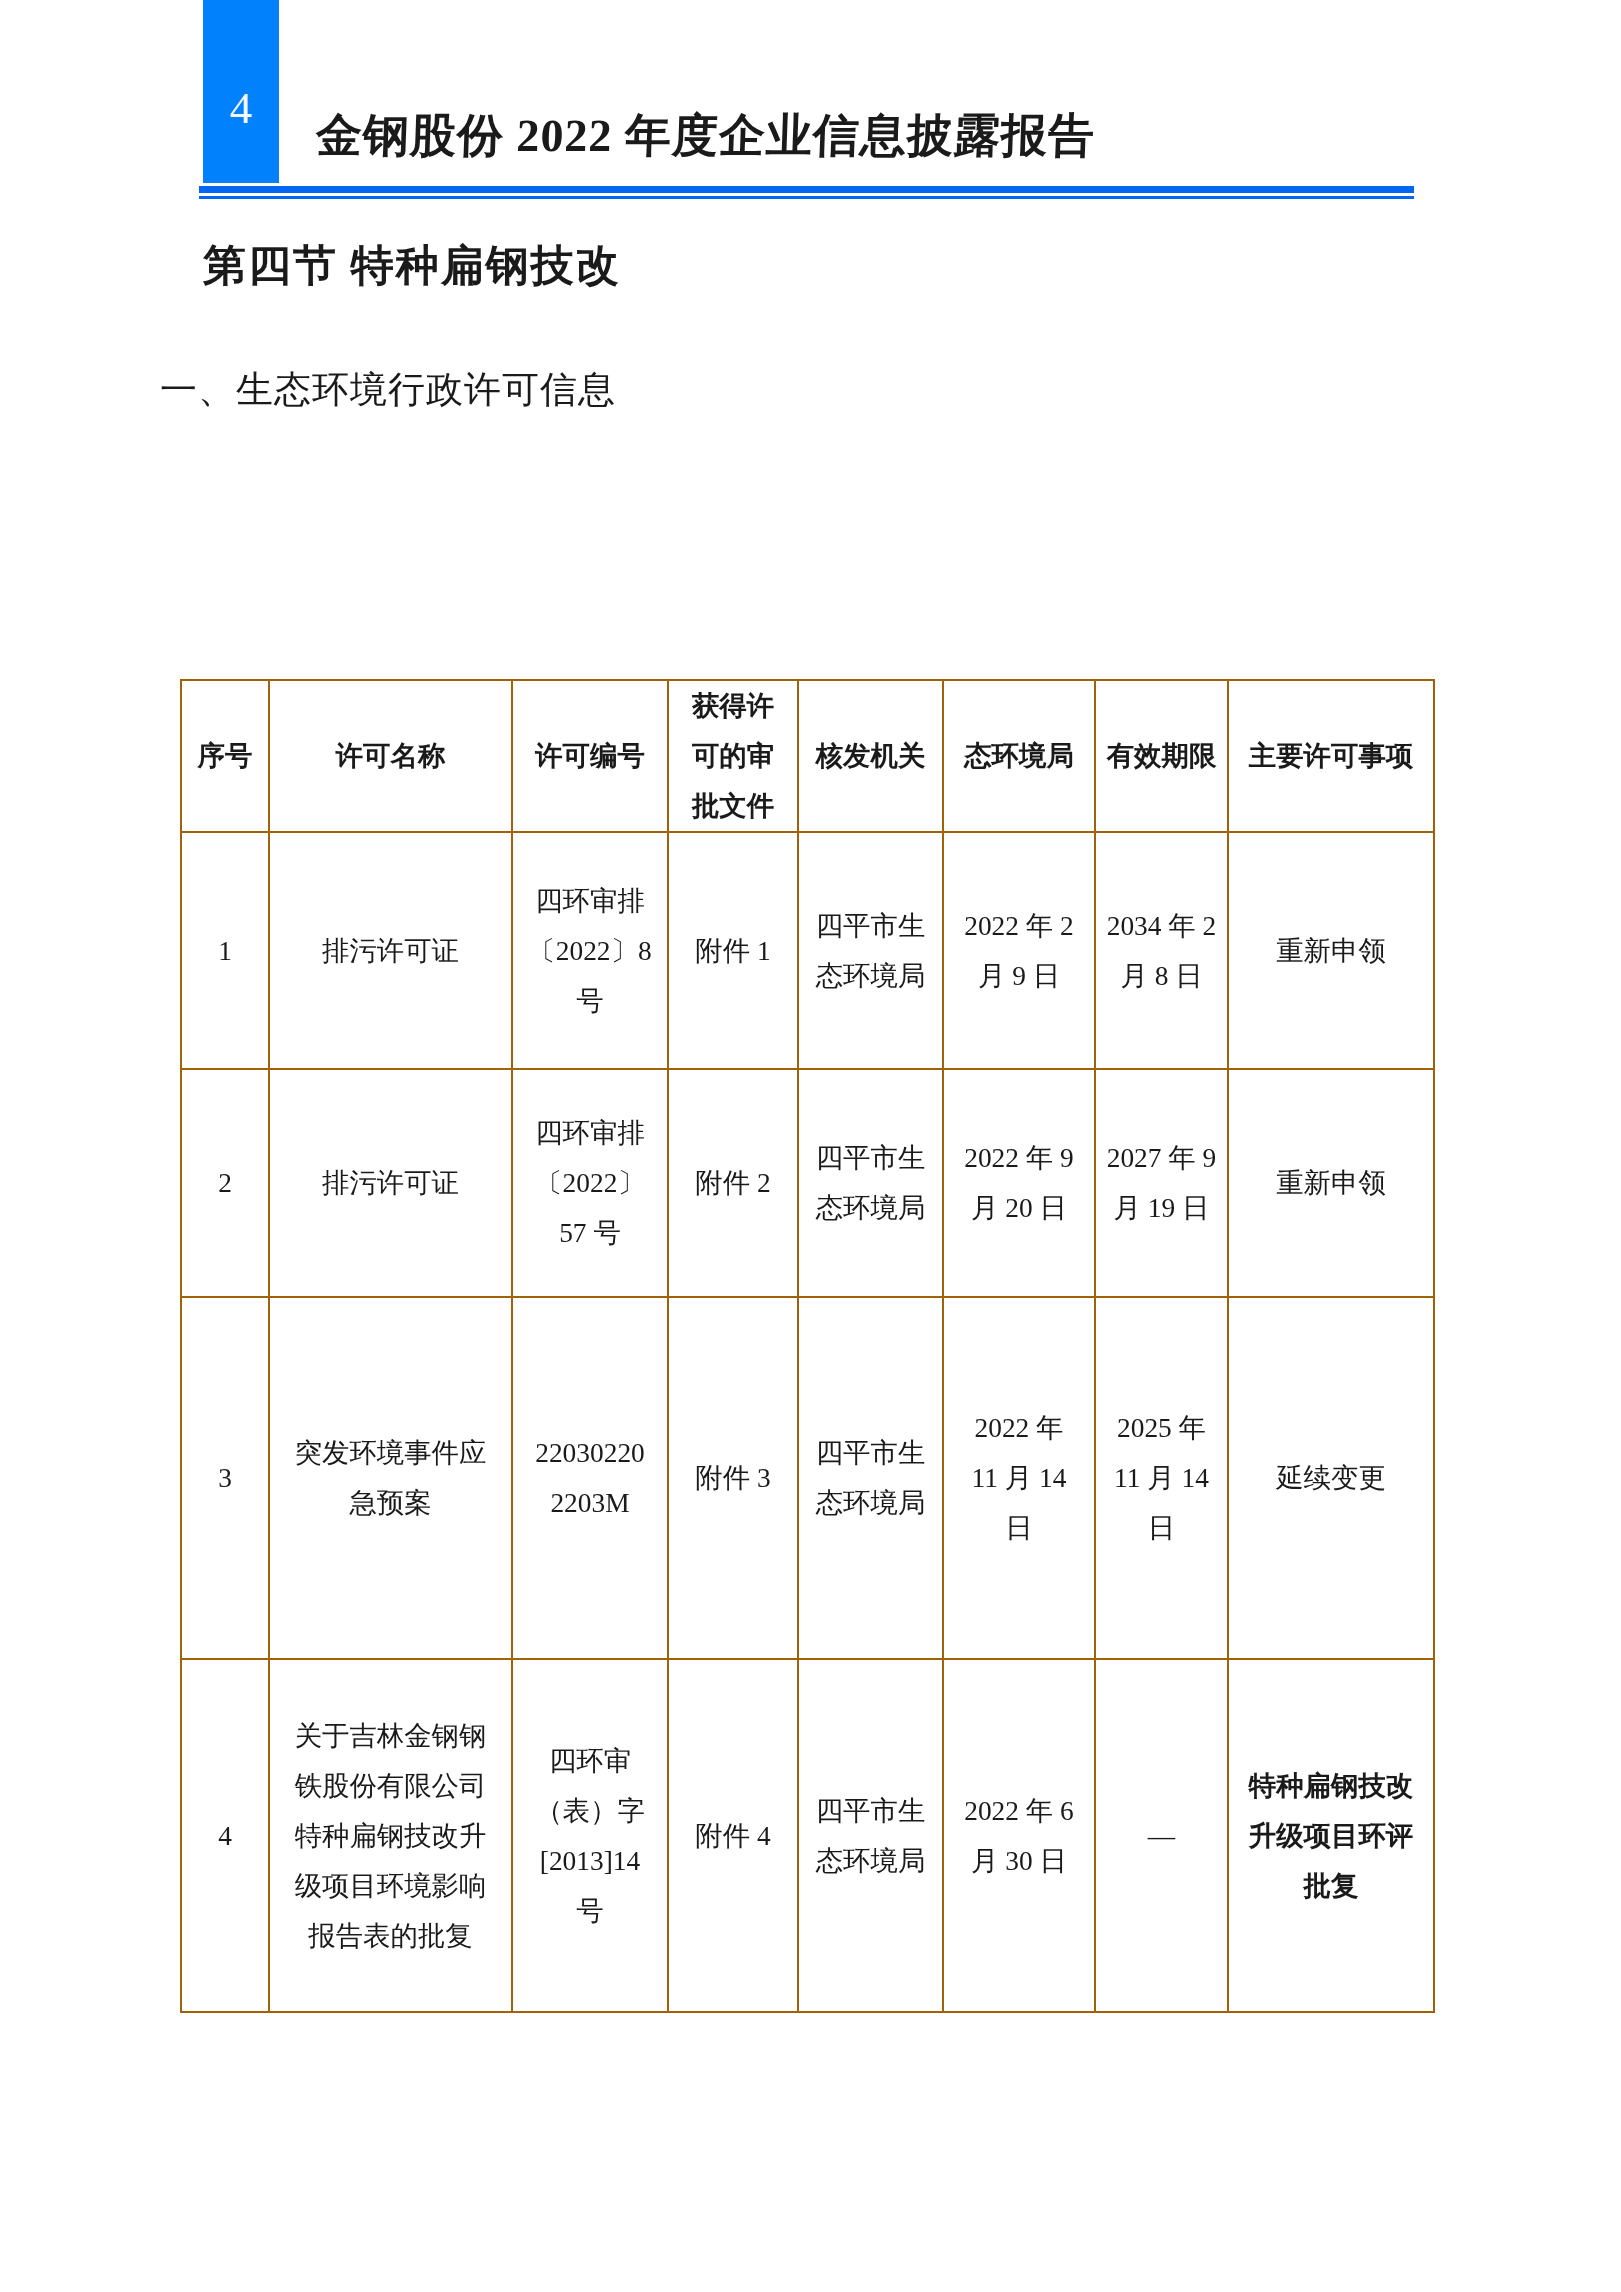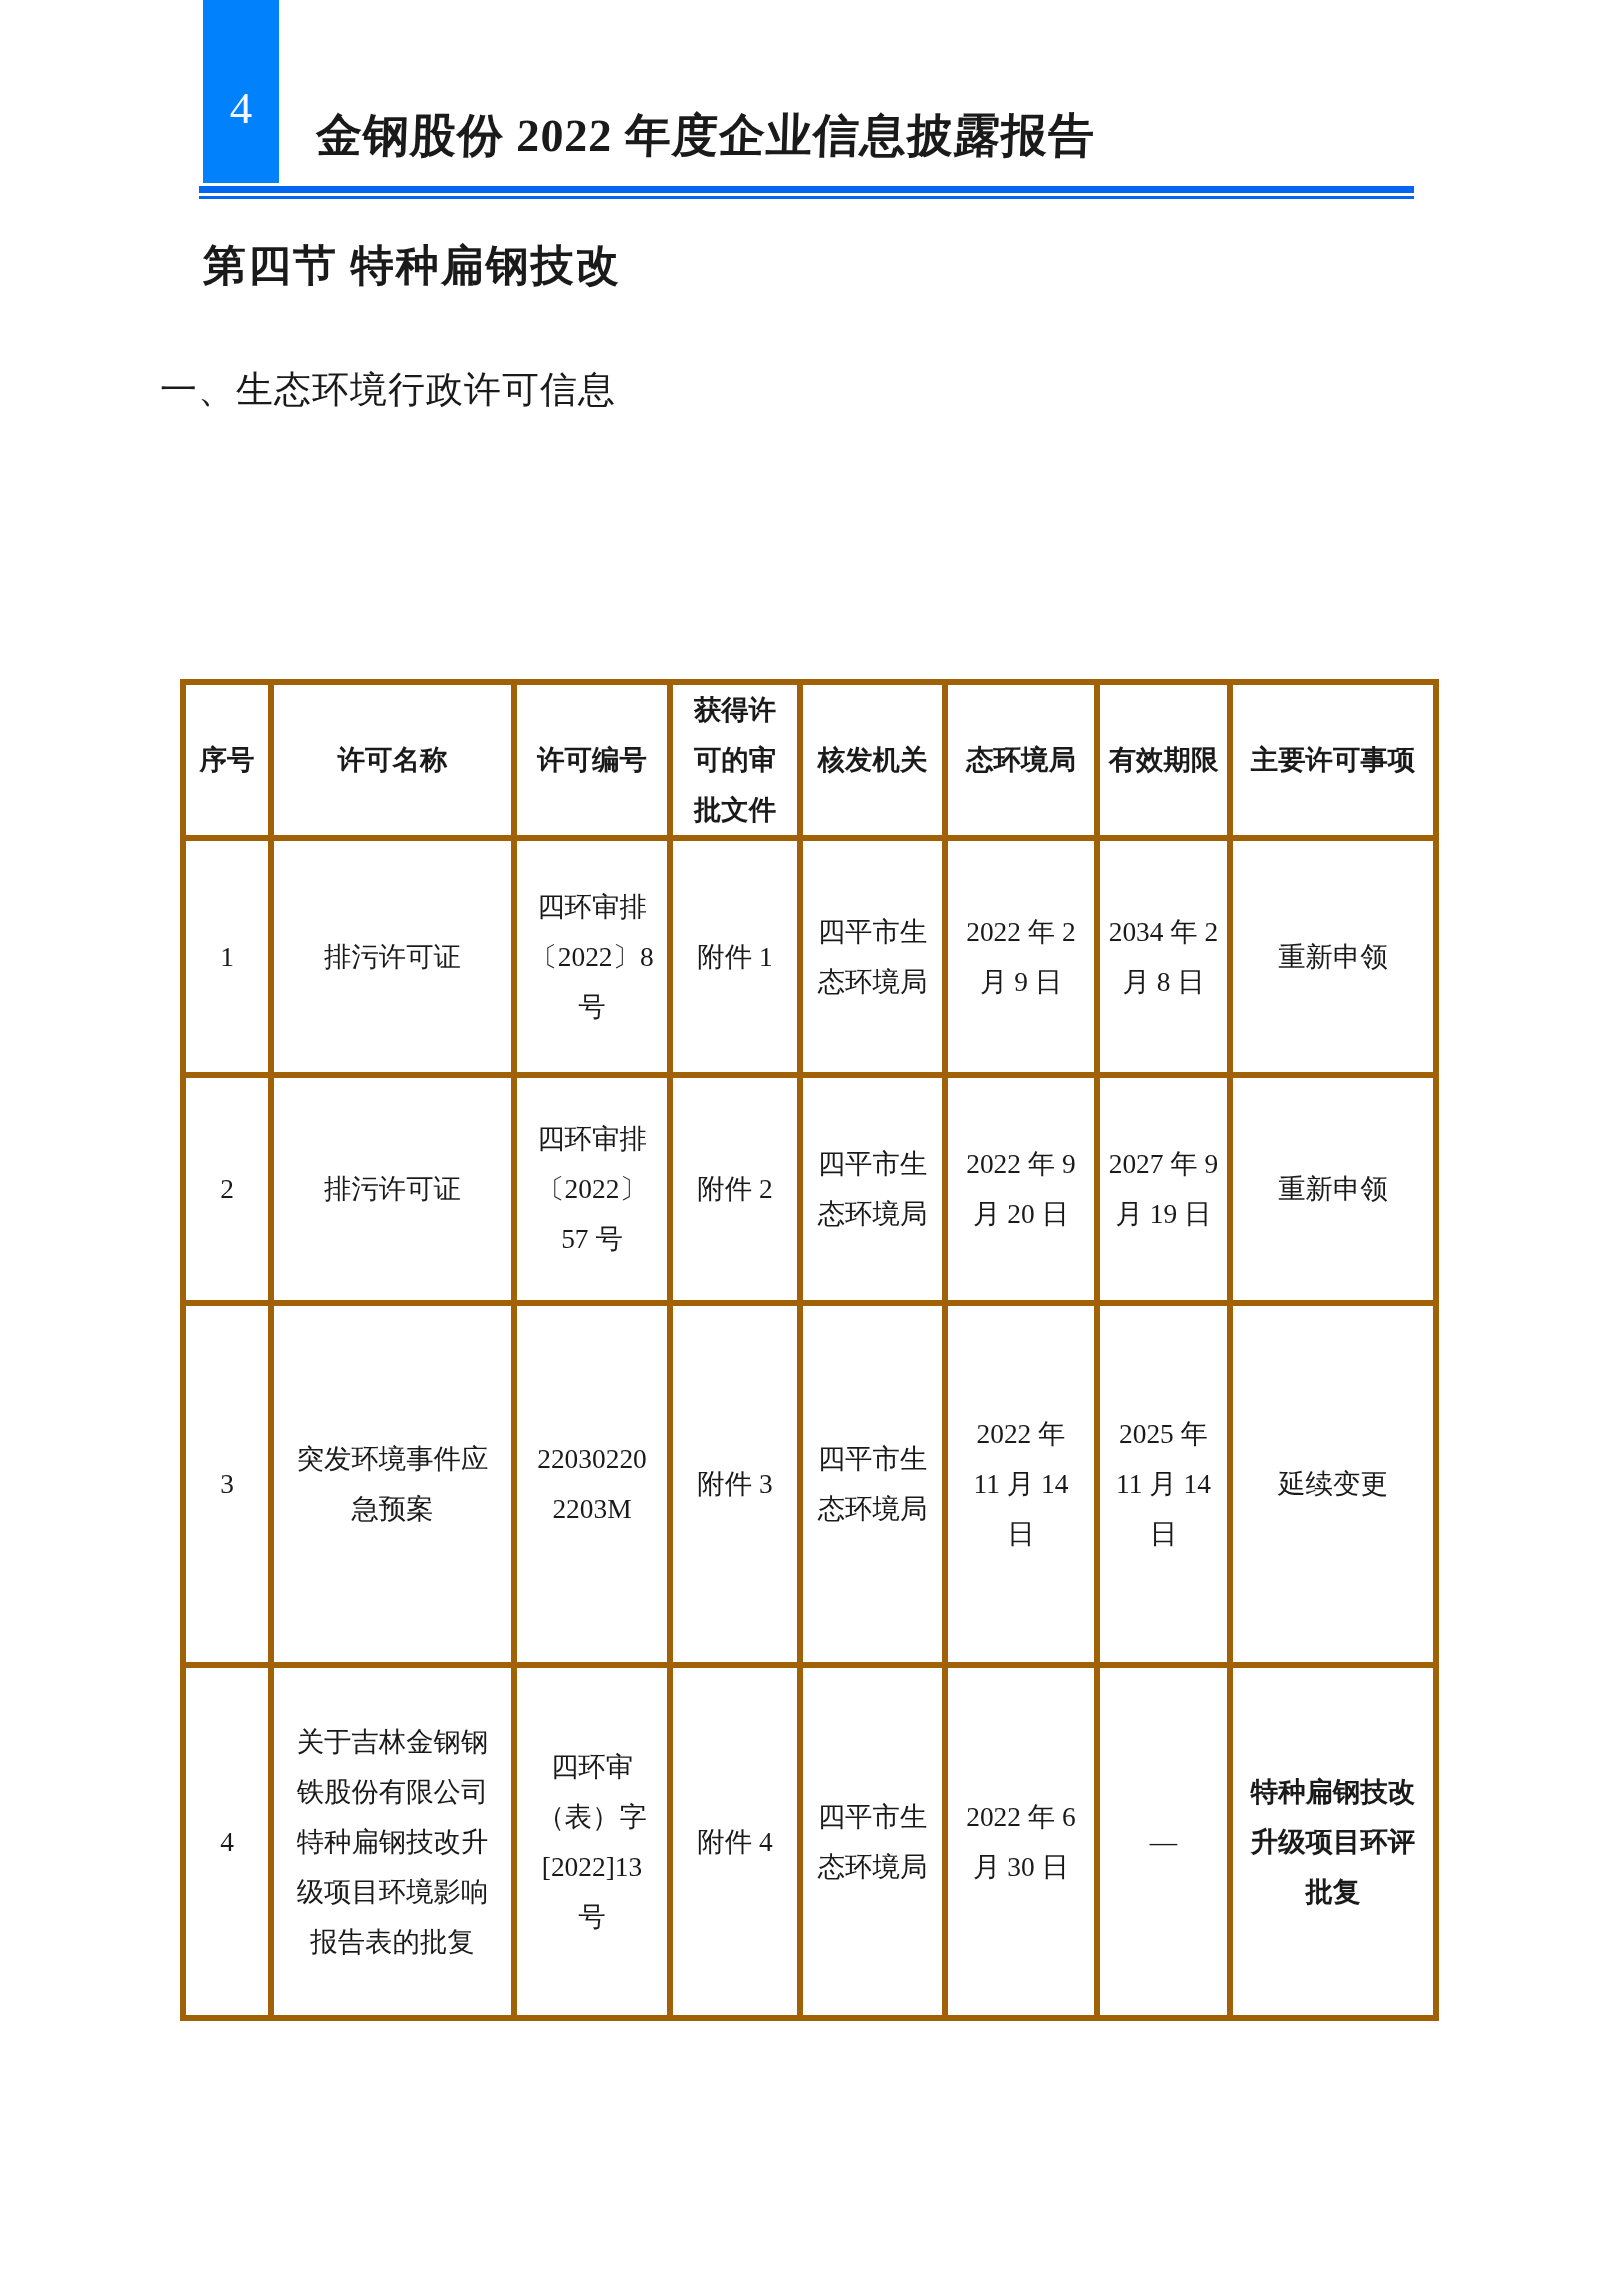--- a/index.html
+++ b/index.html
@@ -59,21 +59,21 @@
     text-align:center; font-size:25.5px; line-height:37px;
     letter-spacing:1px;
   }
   table.permits {
     position:absolute; left:180px; top:679px; width:1254px;
     border-collapse:collapse; table-layout:fixed;
     font-size:27.4px; line-height:50px;
     border:2.9px solid #141414;
   }
   table.permits th, table.permits td {
-    border:6px solid #a16207;
+    border:2px solid #a16207;
     text-align:center; vertical-align:middle;
     white-space:pre-line; padding:0;
     overflow:hidden;
   }
   table.permits th { font-weight:700; }
   thead tr           { height:152px; }
   tbody tr:nth-child(1){ height:237px; }
   tbody tr:nth-child(2){ height:228px; }
   tbody tr:nth-child(3){ height:362px; }
   tbody tr:nth-child(4){ height:353px; }
@@ -174,21 +174,21 @@
       </tr>
       <tr>
         <td>4</td>
         <td>关于吉林金钢钢
 铁股份有限公司
 特种扁钢技改升
 级项目环境影响
 报告表的批复</td>
         <td>四环审
 （表）字
-[2022]13
+[2013]14
 号</td>
         <td>附件 4</td>
         <td>四平市生
 态环境局</td>
         <td>2022 年 6
 月 30 日</td>
         <td>—</td>
         <td class="cell-left">特种扁钢技改
 升级项目环评
 批复</td>

